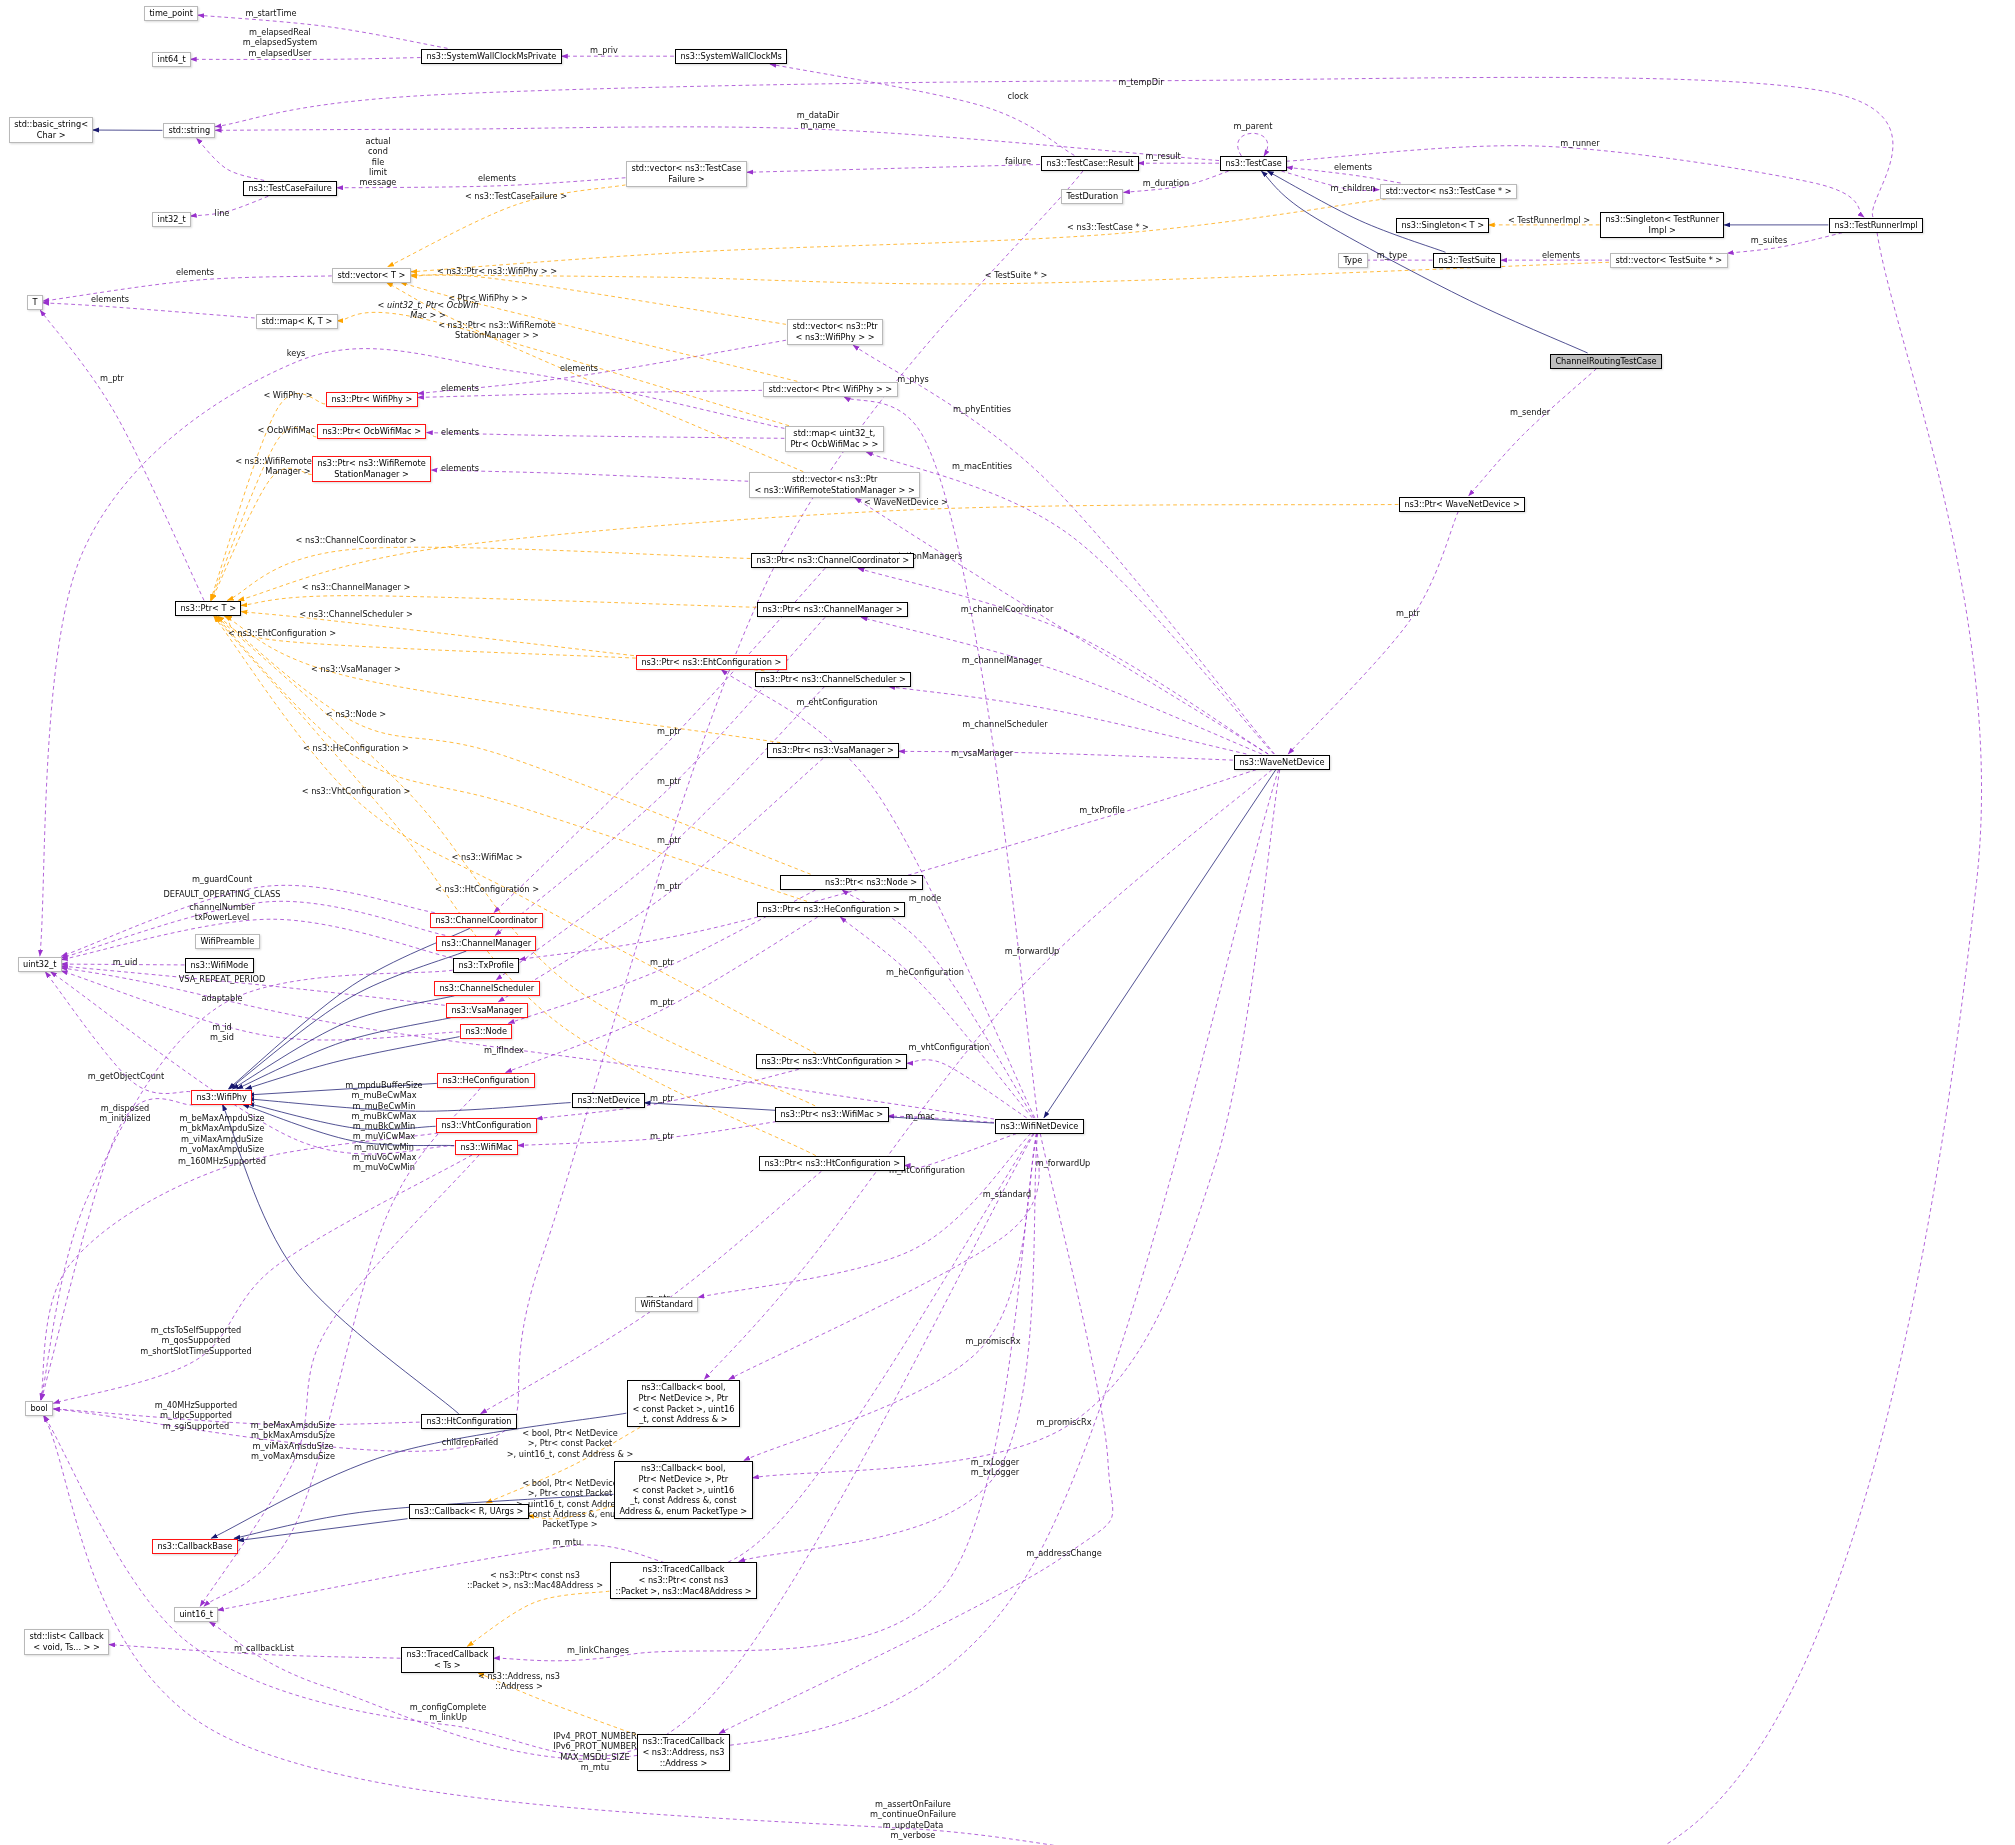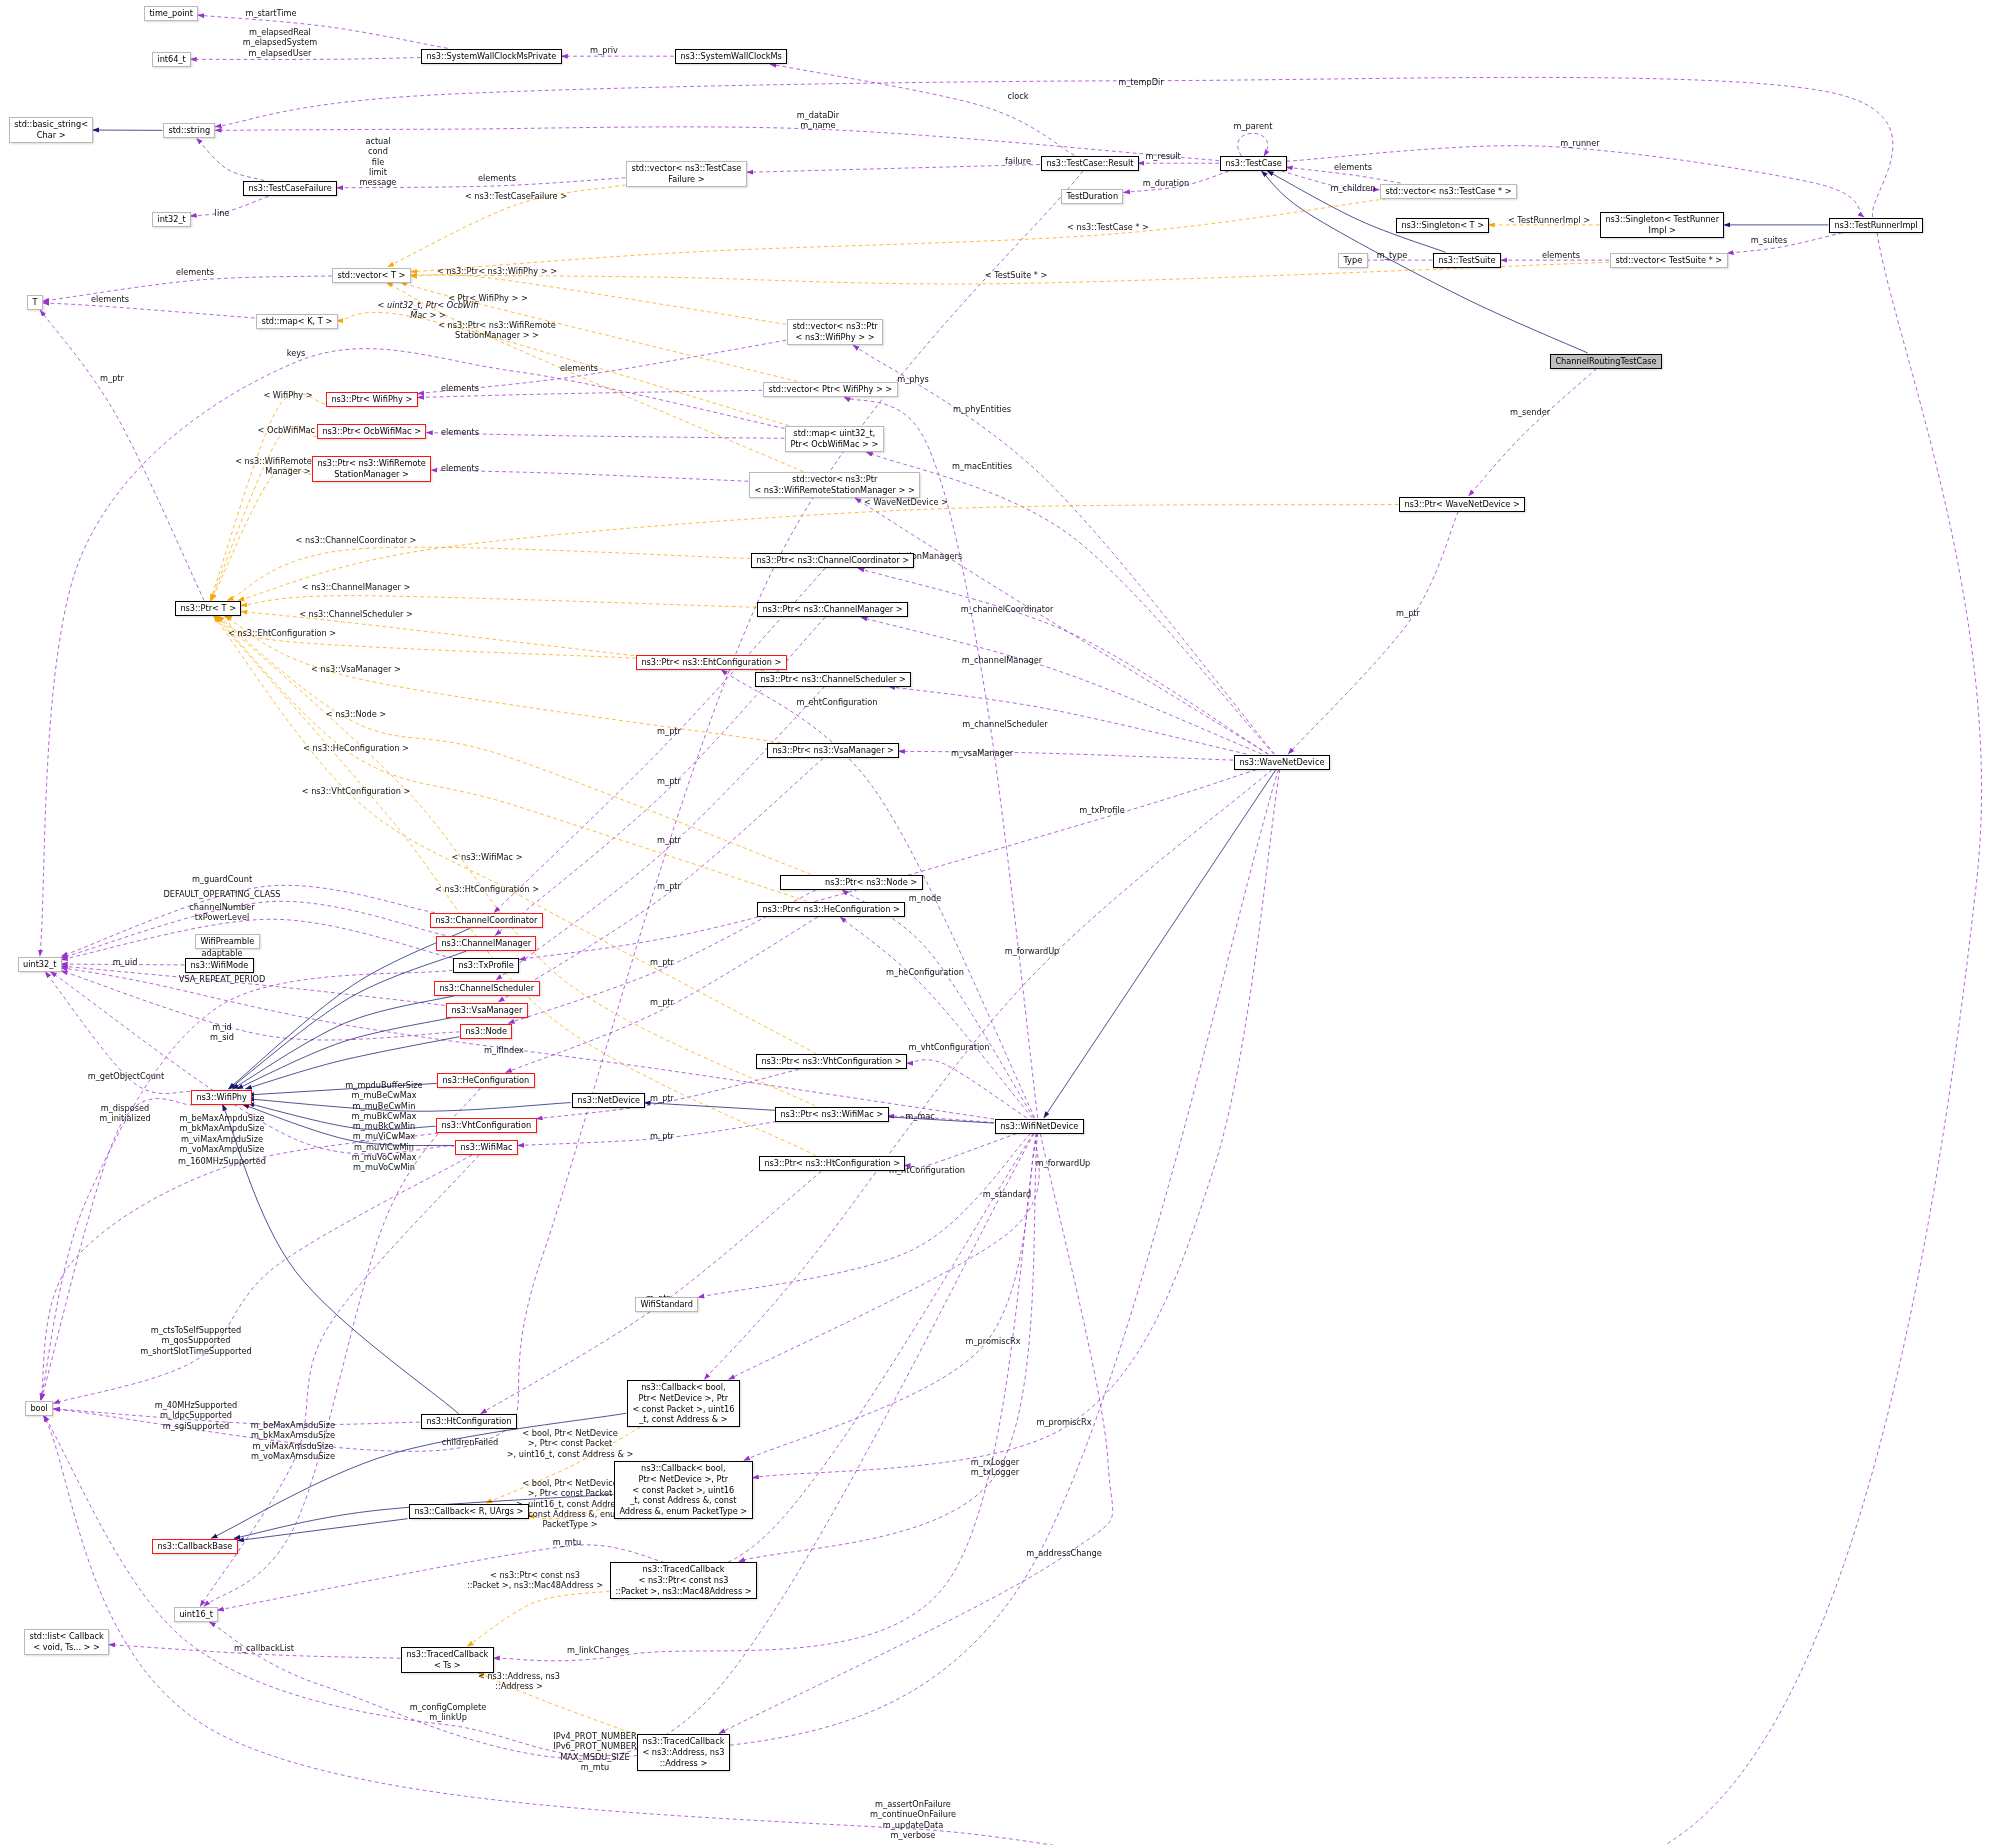--- a/index.html
+++ b/index.html
@@ -312,21 +312,21 @@
 m_continueOnFailure
 m_updateData
 m_verbose</div>
     <div class="elabel" style="left: 470px; top: 1442px;">childrenFailed</div>
     <div class="elabel" style="left: 222px; top: 879px;">m_guardCount</div>
     <div class="elabel" style="left: 222px; top: 894px;">DEFAULT_OPERATING_CLASS</div>
     <div class="elabel" style="left: 222px; top: 912px;">channelNumber
 txPowerLevel</div>
     <div class="elabel" style="left: 125px; top: 962px;">m_uid</div>
     <div class="elabel" style="left: 222px; top: 979px;">VSA_REPEAT_PERIOD</div>
-    <div class="elabel" style="left: 222px; top: 953px;">adaptable</div>
+    <div class="elabel" style="left: 222px; top: 998px;">adaptable</div>
     <div class="elabel" style="left: 222px; top: 1032px;">m_id
 m_sid</div>
     <div class="elabel" style="left: 126px; top: 1076px;">m_getObjectCount</div>
     <div class="elabel" style="left: 125px; top: 1113px;">m_disposed
 m_initialized</div>
     <div class="elabel" style="left: 222px; top: 1133px;">m_beMaxAmpduSize
 m_bkMaxAmpduSize
 m_viMaxAmpduSize
 m_voMaxAmpduSize</div>
     <div class="elabel" style="left: 222px; top: 1161px;">m_160MHzSupported</div>

